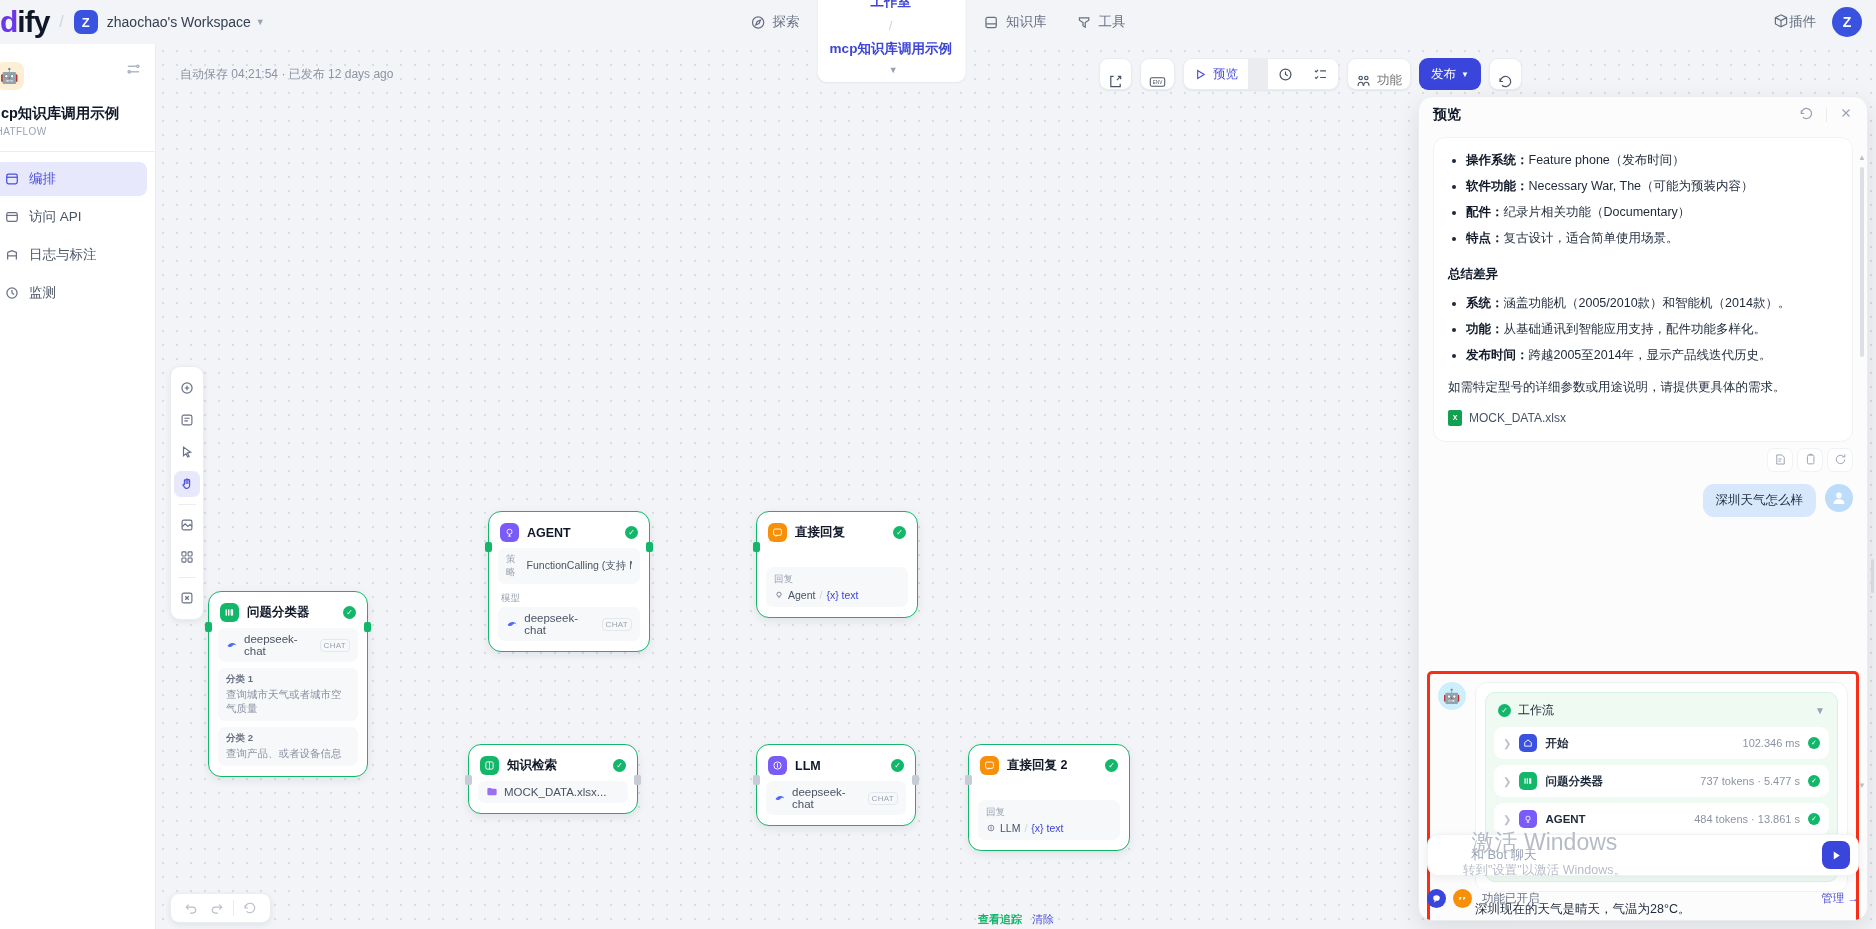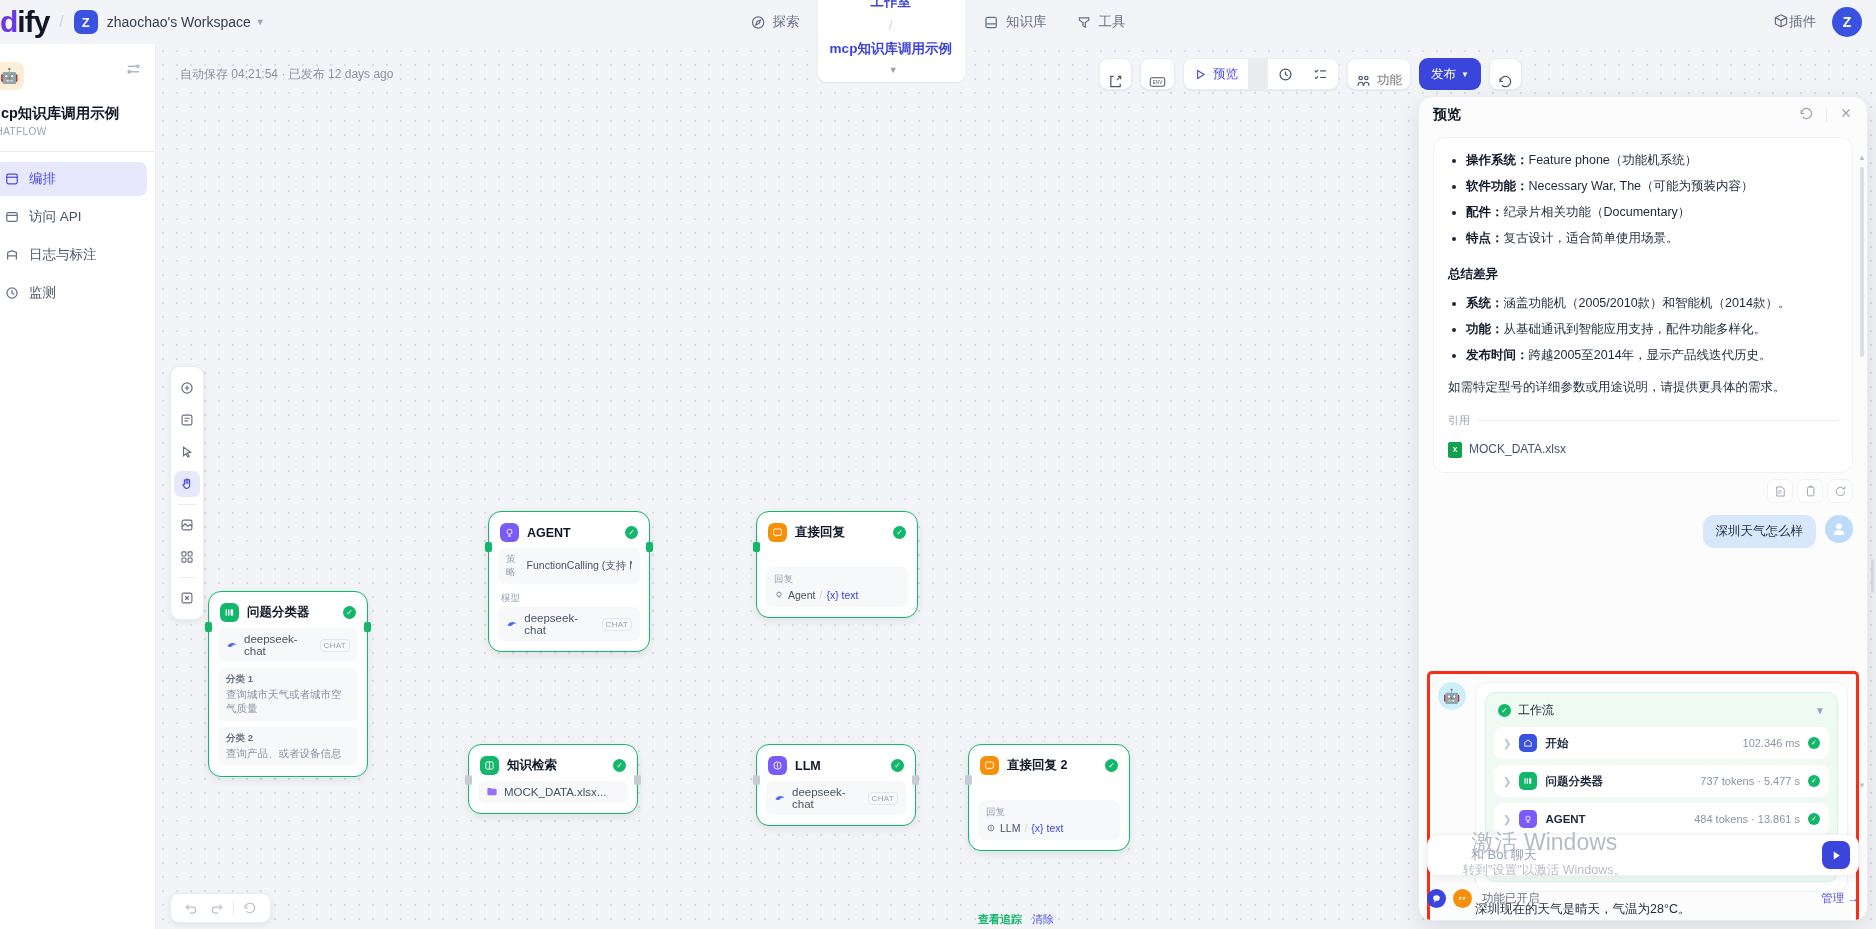--- a/index.html
+++ b/index.html
@@ -779,36 +779,32 @@
         </span>
       </div>
     </div>
 
     <div class="pv-body">
       <span class="pv-scroll-up">▲</span>
       <div class="pv-scroll"></div>
 
       <div class="bot-msg">
         <ul>
-          <li><b>操作系统：</b><span>Feature phone（功能机系统）</span></li>
+          <li><b>操作系统：</b><span>Feature phone（发布时间）</span></li>
           <li><b>软件功能：</b><span>Necessary War, The（可能为预装内容）</span></li>
           <li><b>配件：</b><span>纪录片相关功能（Documentary）</span></li>
           <li><b>特点：</b><span>复古设计，适合简单使用场景。</span></li>
         </ul>
         <div class="msg-h">总结差异</div>
         <ul>
           <li><b>系统：</b><span>涵盖功能机（2005/2010款）和智能机（2014款）。</span></li>
           <li><b>功能：</b><span>从基础通讯到智能应用支持，配件功能多样化。</span></li>
           <li><b>发布时间：</b><span>跨越2005至2014年，显示产品线迭代历史。</span></li>
         </ul>
         <div class="msg-p">如需特定型号的详细参数或用途说明，请提供更具体的需求。</div>
-        <div class="cite-lbl">
-          <span>引用</span>
-          <span class="line"></span>
-        </div>
         <div class="cite-file">
           <span class="xls-ic">X</span>
           <span>MOCK_DATA.xlsx</span>
         </div>
       </div>
 
       <div class="msg-tools">
         <div class="mt-btn">
           <svg width="13" height="13" viewBox="0 0 16 16" fill="none" stroke="currentColor" stroke-width="1.2">
               <path d="M3.4 2.4 H9.6 L12.6 5.4 V13.6 H3.4 Z"></path>

